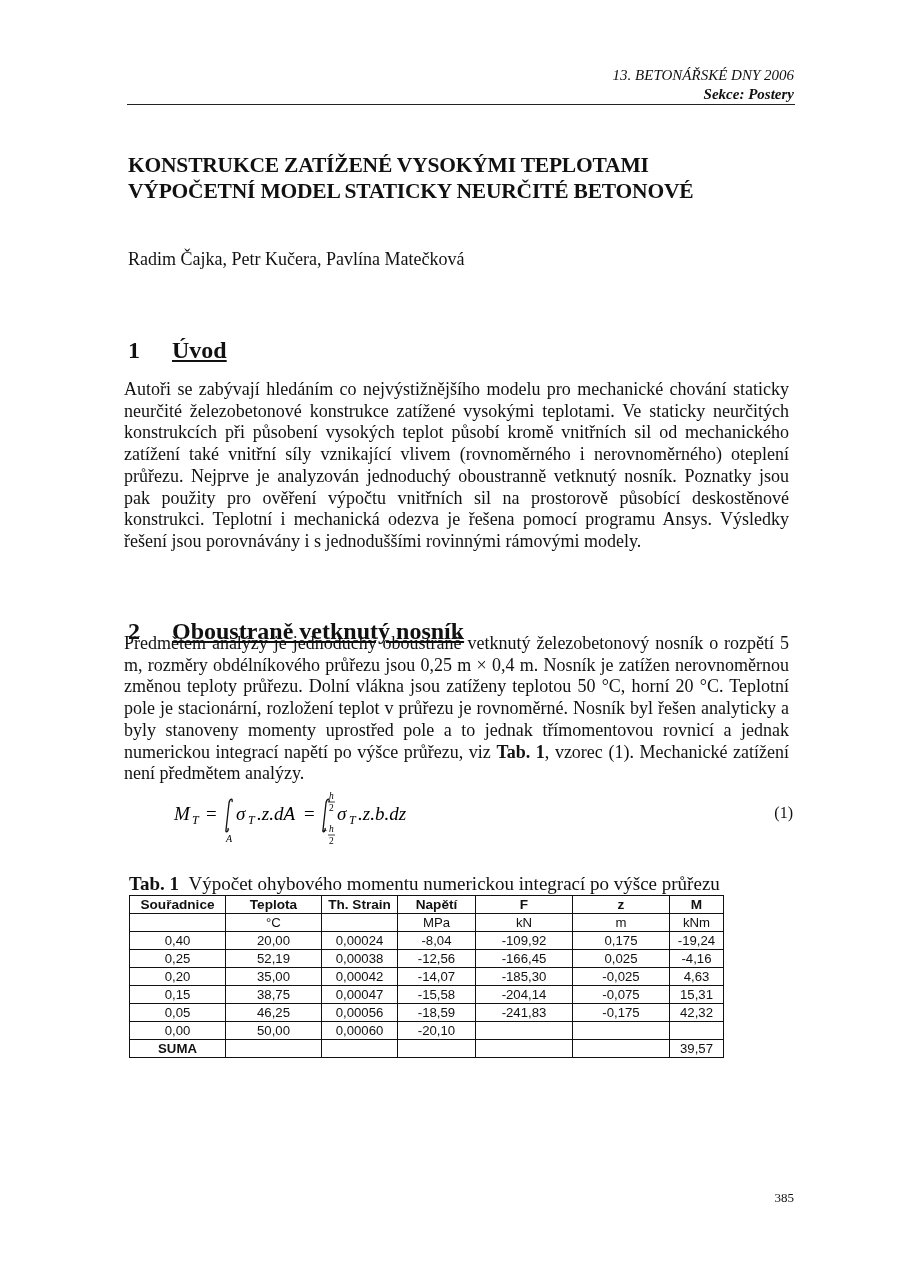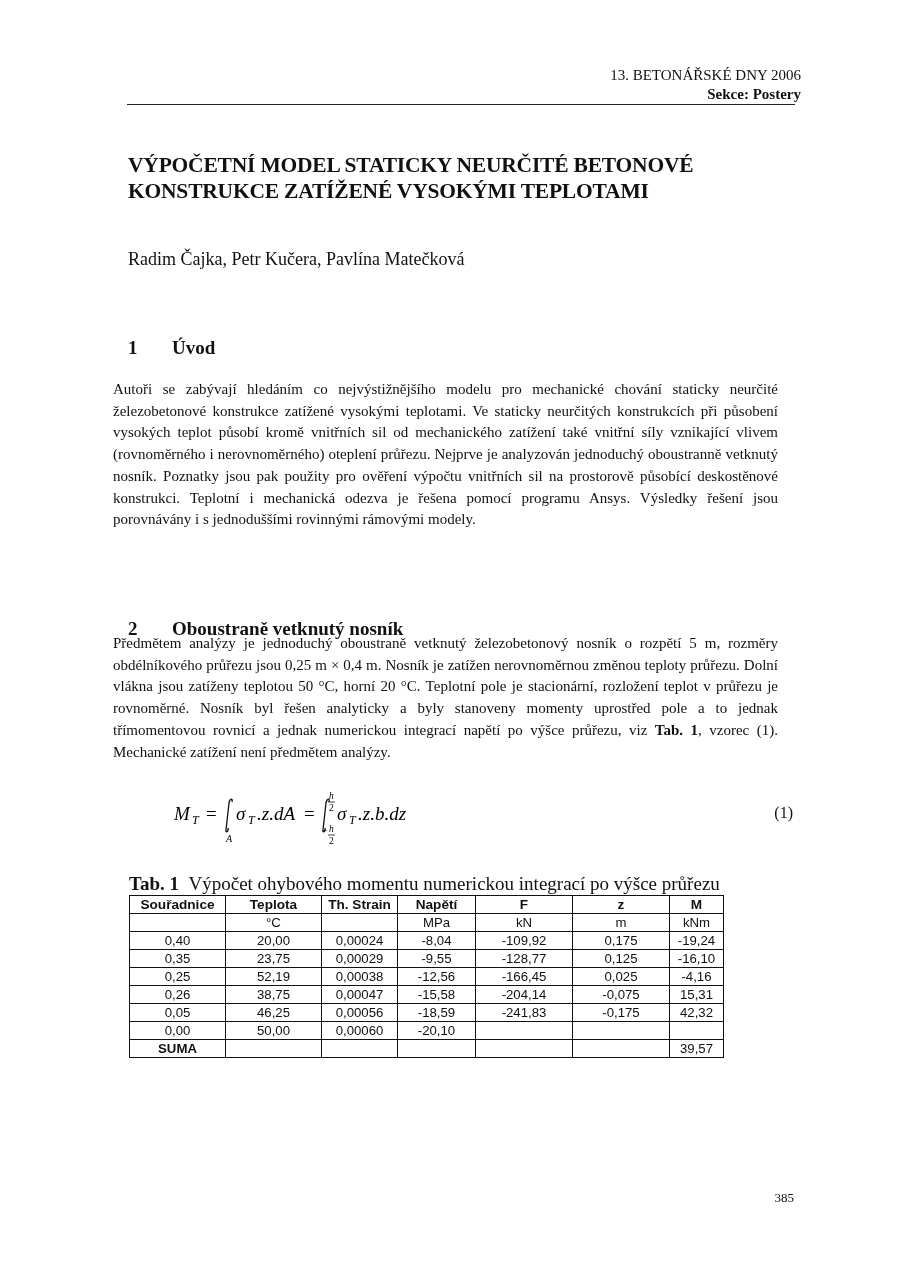--- a/index.html
+++ b/index.html
@@ -1,28 +1,28 @@
 <!DOCTYPE html>
 <html><head>
 <meta charset="utf-8">
 <style>
   html, body { margin:0; padding:0; background:#ffffff; }
   body { width:900px; height:1272px; position:relative; overflow:hidden; font-family:"Liberation Serif", serif; color:#111; }
   .abs { position:absolute; }
-  .hdr { right:99px; text-align:right; font-size:15px; line-height:19px; }
+  .hdr { right:106px; text-align:right; font-size:15px; line-height:19px;font-style:italic; }
   .hdr1 { top:66px; }
   .hdr2 { top:85px; font-weight:bold; }
   .hdr-rule { left:127px; top:104px; width:668px; height:0; border-top:1.5px solid #222; }
   .title { left:128px; top:152px; width:680px; font-size:21.5px; font-weight:bold; line-height:26px; letter-spacing:-0.2px; }
   .authors { left:128px; top:249px; font-size:18px; }
-  .sec { left:128px; font-size:19px; font-weight:bold; }
+  .sec { left:128px; font-size:24px; font-weight:bold;text-decoration:underline; }
   .sec .num { display:inline-block; width:44px; }
   .sec1 { top:337px; }
   .sec2 { top:618px; }
-  .para { left:113px; width:665px; font-size:15px; line-height:21.7px; text-align:justify; text-align-last:left; }
+  .para { left:124px; width:665px; font-size:18px; line-height:21.7px; text-align:justify; text-align-last:left; }
   .p1 { top:379px; }
   .p2 { top:633px; }
   .para b { font-weight:bold; }
   .eq { left:172px; top:790px; width:620px; height:56px; }
   .eq svg { overflow:visible; }
   .eqnum { right:107px; top:804px; font-size:16px; }
   .tcap { left:129px; top:873px; font-size:19px; }
   .tcap b { font-weight:bold; }
   table.t { position:absolute; left:129px; top:895px; border-collapse:collapse; font-family:"Liberation Sans", sans-serif; font-size:13.2px;padding-left:35px; }
   table.t td, table.t th { border:1.5px solid #111; height:17px; padding:0; text-align:center; line-height:17px; }
@@ -32,22 +32,22 @@
   .pnum { right:106px; top:1190px; font-size:13px; }
 </style>
 </head>
 <body>
 
 <div class="abs hdr hdr1">13. BETONÁŘSKÉ DNY 2006</div>
 <div class="abs hdr hdr2">Sekce: Postery</div>
 <div class="abs hdr-rule"></div>
 
 <div class="abs title">
+  <div>KONSTRUKCE ZATÍŽENÉ VYSOKÝMI TEPLOTAMI</div>
   <div>VÝPOČETNÍ MODEL STATICKY NEURČITÉ BETONOVÉ</div>
-  <div>KONSTRUKCE ZATÍŽENÉ VYSOKÝMI TEPLOTAMI</div>
 </div>
 
 <div class="abs authors">Radim Čajka, Petr Kučera, Pavlína Matečková</div>
 
 <div class="abs sec sec1">
   <span class="num">1</span><span>Úvod</span>
 </div>
 <div class="abs para p1">Autoři se zabývají hledáním co nejvýstižnějšího modelu pro mechanické chování staticky neurčité železobetonové konstrukce zatížené vysokými teplotami. Ve staticky neurčitých konstrukcích při působení vysokých teplot působí kromě vnitřních sil od mechanického zatížení také vnitřní síly vznikající vlivem (rovnoměrného i nerovnoměrného) oteplení průřezu. Nejprve je analyzován jednoduchý oboustranně vetknutý nosník. Poznatky jsou pak použity pro ověření výpočtu vnitřních sil na prostorově působící deskostěnové konstrukci. Teplotní i mechanická odezva je řešena pomocí programu Ansys. Výsledky řešení jsou porovnávány i s jednoduššími rovinnými rámovými modely.</div>
 
 <div class="abs sec sec2">
@@ -108,39 +108,39 @@
       <tr>
         <td>0,40</td>
         <td>20,00</td>
         <td>0,00024</td>
         <td>-8,04</td>
         <td>-109,92</td>
         <td>0,175</td>
         <td>-19,24</td>
       </tr>
       <tr>
-        <td>0,35</td>
-        <td>23,75</td>
-        <td>0,00029</td>
-        <td>-9,55</td>
-        <td>-128,77</td>
-        <td>0,125</td>
-        <td>-16,10</td>
-      </tr>
-      <tr>
         <td>0,25</td>
         <td>52,19</td>
         <td>0,00038</td>
         <td>-12,56</td>
         <td>-166,45</td>
         <td>0,025</td>
         <td>-4,16</td>
       </tr>
       <tr>
-        <td>0,26</td>
+        <td>0,20</td>
+        <td>35,00</td>
+        <td>0,00042</td>
+        <td>-14,07</td>
+        <td>-185,30</td>
+        <td>-0,025</td>
+        <td>4,63</td>
+      </tr>
+      <tr>
+        <td>0,15</td>
         <td>38,75</td>
         <td>0,00047</td>
         <td>-15,58</td>
         <td>-204,14</td>
         <td>-0,075</td>
         <td>15,31</td>
       </tr>
       <tr>
         <td>0,05</td>
         <td>46,25</td>

